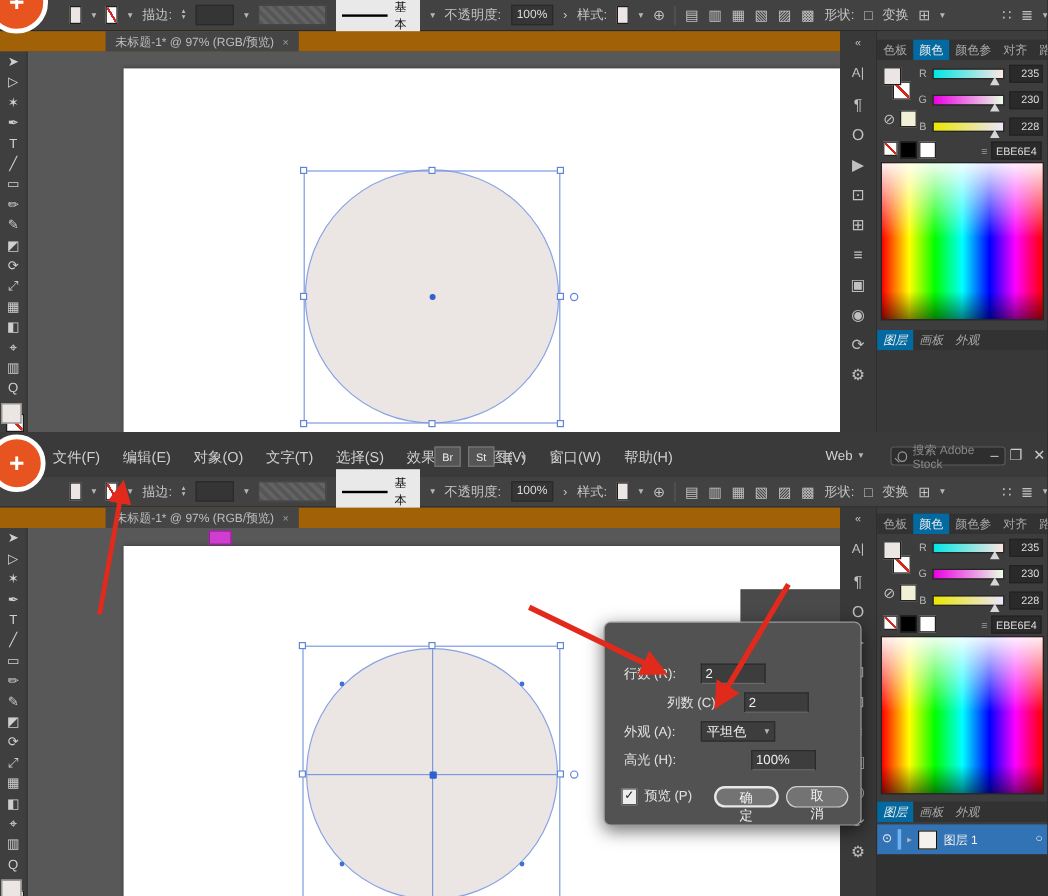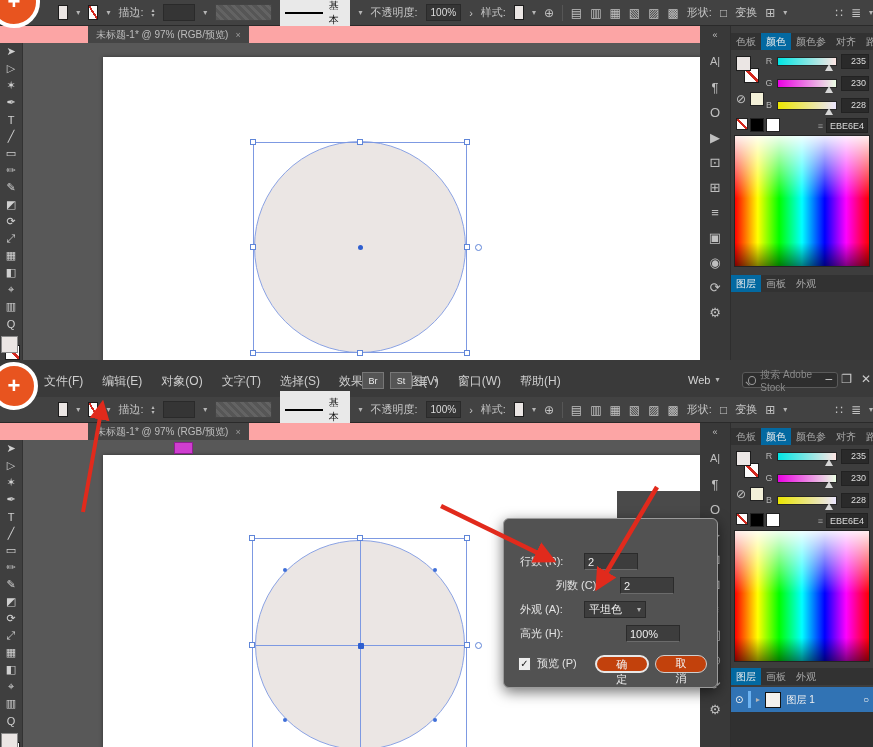--- a/index.html
+++ b/index.html
@@ -20,21 +20,21 @@
      padding:0 4px;color:#ddd;font-size:10px;}
   .stepper{display:flex;flex-direction:column;font-size:6px;color:#bbb;line-height:5px;}
   .brushbox{width:86px;height:15px;background:#5d5d5d;border:1px solid #444;
      background-image:repeating-linear-gradient(45deg,#565656 0 3px,#636363 3px 6px);}
   .strokestyle{width:96px;height:15px;background:#e9e9e9;color:#111;display:flex;align-items:center;
      gap:6px;padding:11px 5px;font-size:10px;}
   .strokestyle .line{flex:0 0 38px;height:2px;background:#000;}
   .icg{color:#c2c2c2;font-size:12px;}
   .vdiv{width:1px;height:16px;background:#565656;}
   
-  .tabbar{position:absolute;left:0;height:17px;background:#fca5a5;}
+  .tabbar{position:absolute;left:0;height:17px;background:#a16207;}
   .doctab{position:absolute;left:88px;top:0;height:17px;background:#454545;color:#bdbdbd;
      font-size:10px;display:flex;align-items:center;gap:7px;padding:0 8px;}
   .doctab .x{color:#9a9a9a;font-size:9px;}
   
   .tools{position:absolute;left:0;top:0;bottom:0;width:22px;background:#3f3f3f;border-right:1px solid #323232;}
   .tool{height:17px;display:flex;align-items:center;justify-content:center;color:#cfcfcf;font-size:11px;}
   .tswatch{position:relative;width:20px;height:26px;margin:4px auto 0;}
   .tswatch .stroke{position:absolute;left:4px;top:9px;}
   .tswatch .fillb{position:absolute;left:0;top:0;width:15px;height:15px;background:#ebe6e4;border:1px solid #888;}
   .minirow{display:flex;gap:2px;justify-content:center;margin-top:4px;}
@@ -68,21 +68,21 @@
   .tr-g{background:linear-gradient(to right,rgb(235,0,228),rgb(235,255,228));}
   .tr-b{background:linear-gradient(to right,rgb(235,230,0),rgb(235,230,255));}
   .slval{width:24px;height:13px;background:#2a2a2a;border:1px solid #222;color:#ddd;font-size:9px;
      display:flex;align-items:center;justify-content:flex-end;padding-right:2px;}
   .spectrum{position:absolute;left:3px;right:3px;border:1px solid #242424;
      background:
        linear-gradient(to bottom,rgba(255,255,255,.93),rgba(255,255,255,0) 48%,rgba(0,0,0,0) 82%,rgba(0,0,0,.5)),
        linear-gradient(to right,#f00,#ff0 17%,#0f0 33%,#0ff 50%,#00f 67%,#f0f 83%,#f00);}
   .hexbox{height:13px;background:#2a2a2a;border:1px solid #222;color:#ddd;font-size:9px;
      display:flex;align-items:center;padding:0 3px;}
-  .ltabs{position:absolute;left:0;right:0;height:17px;background:#323232;display:flex;font-size:10px;color:#a8a8a8;align-items:center;}
+  .ltabs{position:absolute;left:0;right:0;height:17px;background:#323232;display:flex;font-size:10px;color:#a8a8a8;align-items:center;font-style:italic;}
   .layerrow{position:absolute;left:0;right:0;height:25px;background:#3173b4;color:#f0f0f0;
      display:flex;align-items:center;gap:5px;font-size:10px;padding:0 4px;box-sizing:border-box;}
   .lthumb{width:14px;height:14px;background:#f5f2ee;border:1px solid #111;}
   
   .menubar{position:absolute;left:0;right:0;top:0;height:37px;background:#3a3a3a;border-bottom:1px solid #2b2b2b;}
   .menus{position:absolute;left:44px;top:13px;display:flex;gap:19px;font-size:12px;color:#cfcfcf;}
   .qbtn{width:20px;height:15px;background:#555;border:1px solid #777;color:#eee;font-size:9px;
      display:flex;align-items:center;justify-content:center;}
   .searchbox{position:absolute;width:96px;height:16px;background:#2e2e2e;border:1px solid #5a5a5a;border-radius:3px;
      color:#8a8a8a;font-size:10px;display:flex;align-items:center;gap:4px;padding:0 5px;box-sizing:border-box;}
@@ -98,21 +98,21 @@
   .dlg-title{height:20px;background:linear-gradient(#efefef,#cfcfcf);color:#222;font-size:11px;
      display:flex;align-items:center;padding-left:9px;}
   .dlg-row{position:absolute;left:16px;display:flex;align-items:center;gap:6px;height:17px;}
   .dlg-label{color:#e2e2e2;font-size:11px;width:58px;white-space:nowrap;}
   .dlg-input{width:46px;height:15px;background:#3d3d3d;border:1px solid #2b2b2b;border-bottom-color:#6b6b6b;
      color:#eee;font-size:11px;padding:0 3px;font-family:inherit;}
   .dlg-select{width:52px;height:15px;background:#3d3d3d;border:1px solid #2b2b2b;color:#eee;font-size:11px;
      display:flex;align-items:center;justify-content:space-between;padding:0 4px;}
   .dlg-check{width:12px;height:12px;background:#ededed;border:1px solid #555;color:#222;font-size:10px;
      display:flex;align-items:center;justify-content:center;}
-  .pill{height:18px;border-radius:9px;background:#c2410c;color:#f2f2f2;font-size:11px;padding:0 15px;
+  .pill{height:18px;border-radius:9px;background:#737373;color:#f2f2f2;font-size:11px;padding:0 15px;
      font-family:inherit;}
   .pill.ok{border:2px solid #e8e8e8;}
   .pill.cancel{border:1.5px solid #cfcfcf;}
   .arrows{position:absolute;inset:0;z-index:40;pointer-events:none;}
 </style>
 </head>
 <body>
 
 <div id="shot">
 

